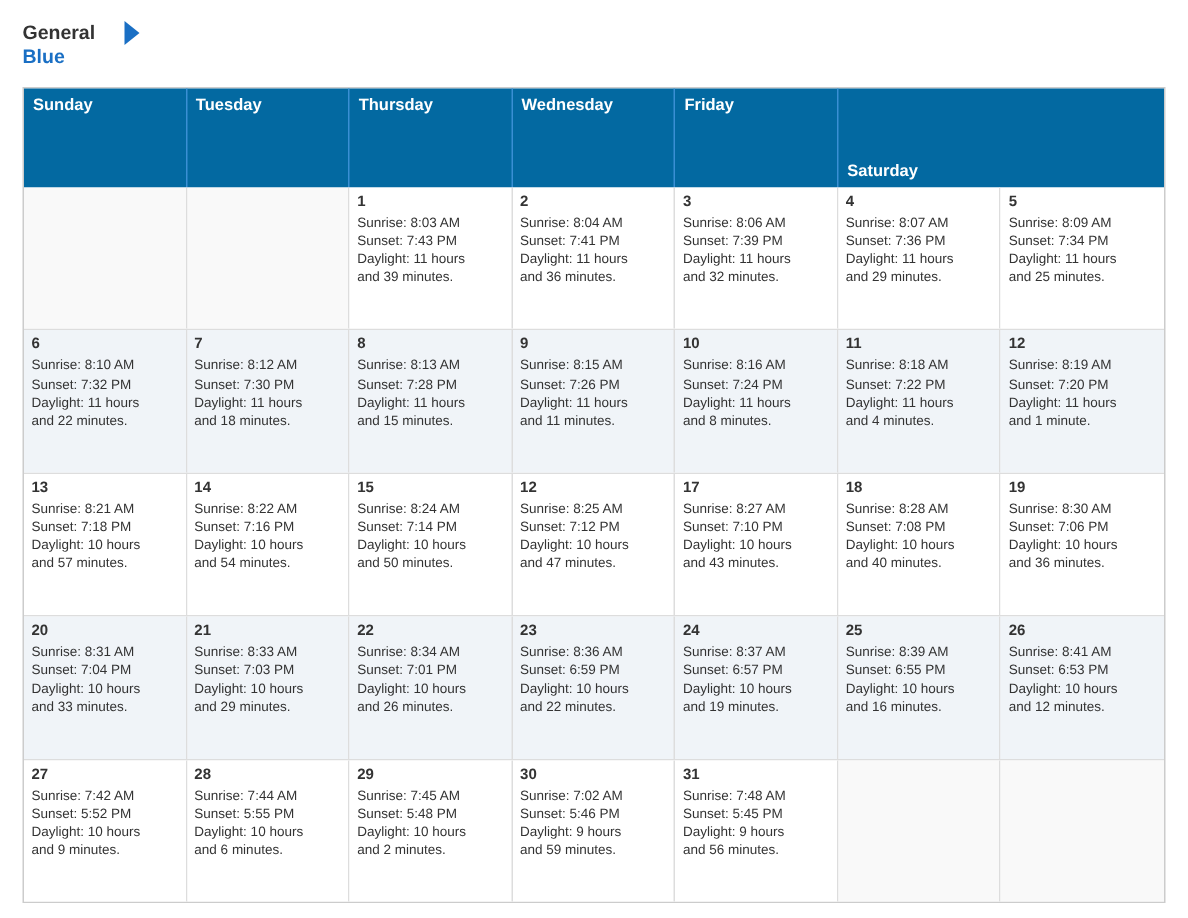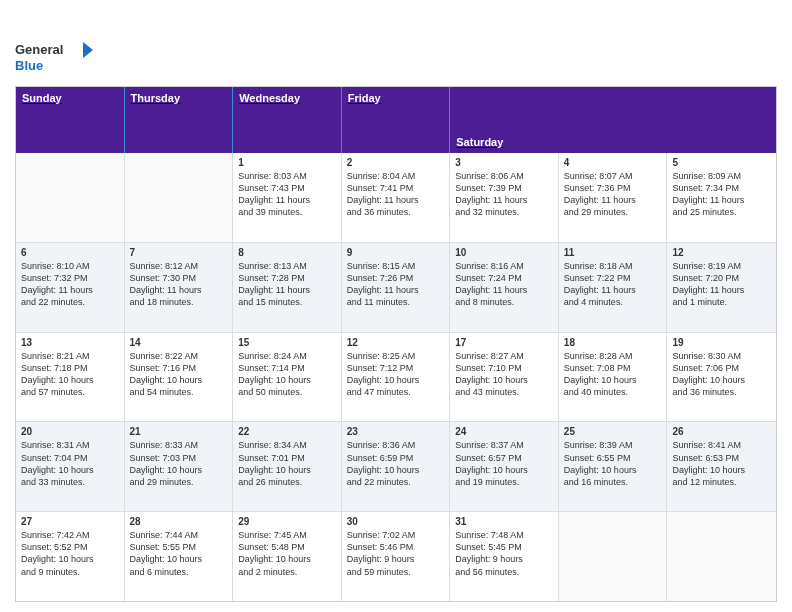--- a/index.html
+++ b/index.html
@@ -20,21 +20,20 @@
     .header {
       display: flex;
       justify-content: space-between;
       align-items: flex-start;
       margin-bottom: 8px;
     }
     .logo {
       display: flex;
       align-items: flex-start;
       gap: 4px;
-      margin-top: 28px;
     }
     .title-area {
       text-align: right;
     }
     .month-title {
       font-size: 32px;
       font-weight: bold;
       color: #333;
       line-height: 1;
     }
@@ -45,22 +44,21 @@
     }
     .calendar {
       flex: 1;
       display: flex;
       flex-direction: column;
       border: 1px solid #ccc;
     }
     .cal-header {
       display: grid;
       grid-template-columns: repeat(7, 1fr);
-      background: #4c1d95;
-      text-decoration: underline;
+      background: #0369a1;
     }
     .cal-header-cell {
       color: #fff;
       font-size: 11px;
       font-weight: bold;
       padding: 5px 6px;
       text-align: left;
       border-right: 1px solid #3a8fd4;
     }
     .cal-header-cell:last-child {
@@ -125,20 +123,21 @@
   </div>
     <div class="title-area">
       <div class="month-title"></div>
       <div class="location"></div>
     </div>
   </div>
 
   <div class="calendar">
     <div class="cal-header">
     <div class="cal-header-cell">Sunday</div>
+        <div class="cal-header-cell">Tuesday</div>
         <div class="cal-header-cell">Thursday</div>
         <div class="cal-header-cell">Wednesday</div>
         <div class="cal-header-cell">Friday</div>
         <div class="cal-header-cell">Saturday</div>
       </div>
     <div class="cal-body">
     <div class="cal-row">
           <div class="cal-cell empty"></div>
           <div class="cal-cell empty"></div>
           <div class="cal-cell">

